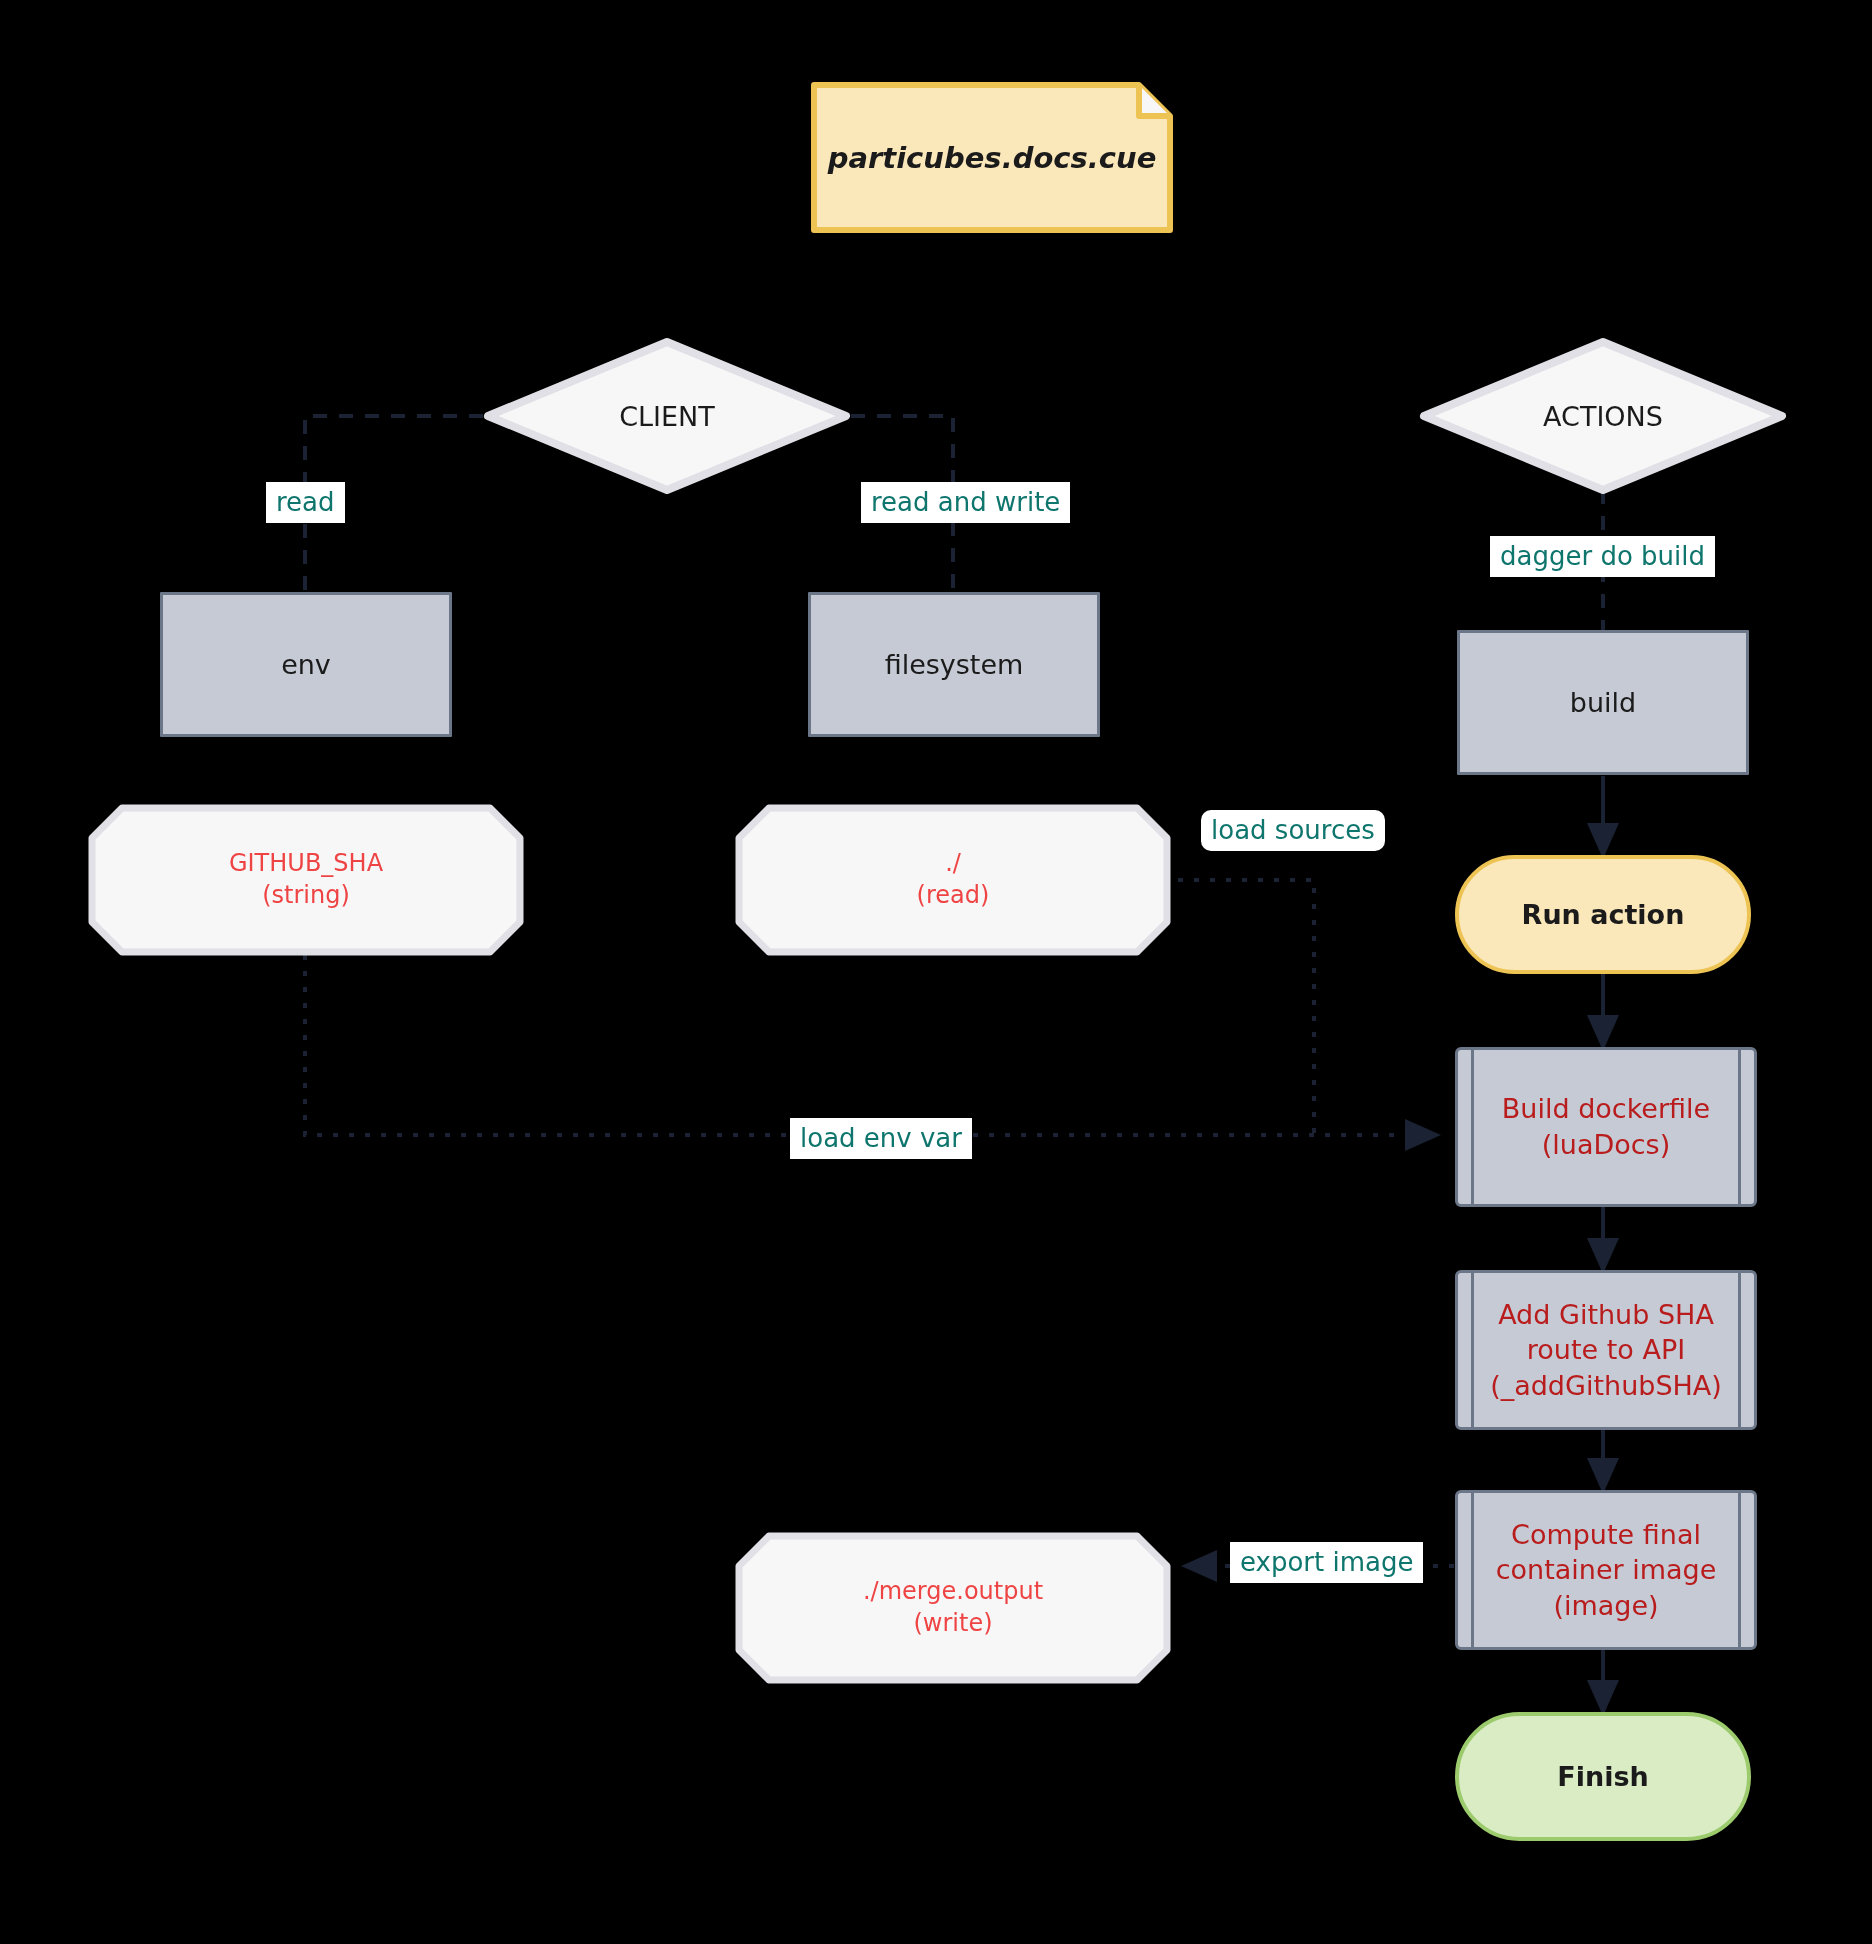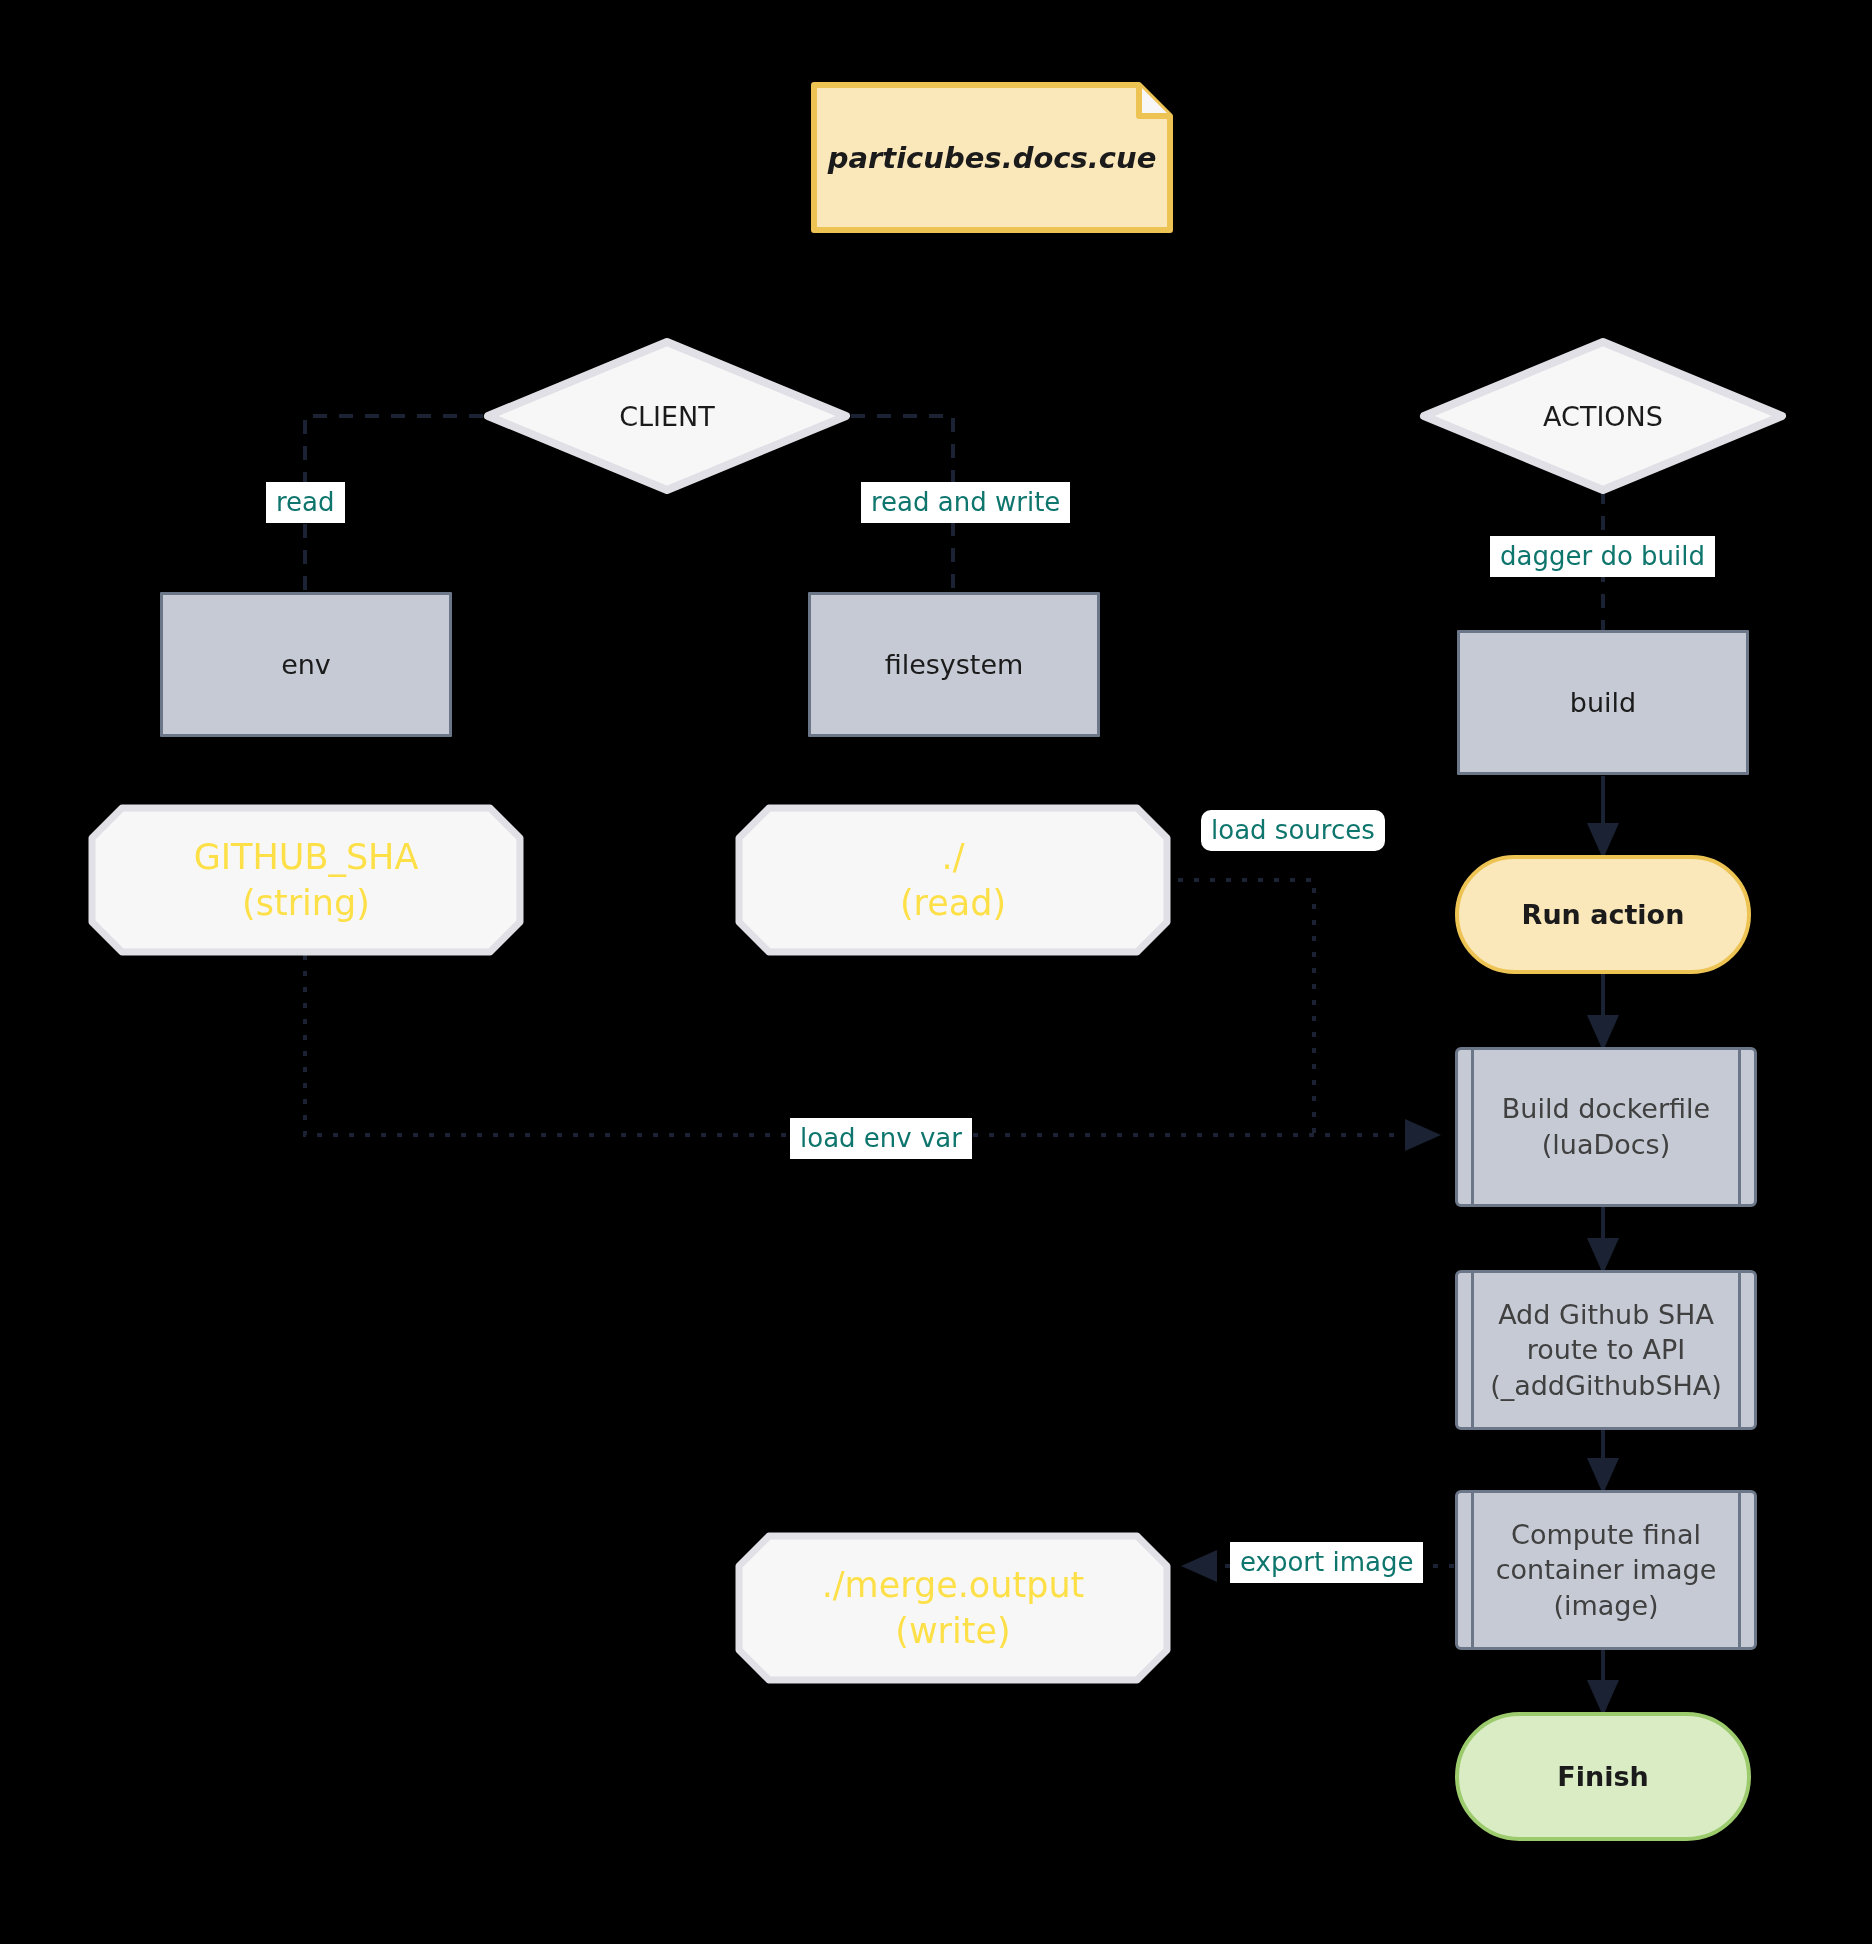--- a/index.html
+++ b/index.html
@@ -90,34 +90,34 @@
   .subroutine .sr-inner {
     position: absolute;
     left: 13px; right: 13px; top: 0px; bottom: 0px;
     border-left: 3px solid #6c7689;
     border-right: 3px solid #6c7689;
     display: flex;
     align-items: center;
     justify-content: center;
     text-align: center;
     font-size: 27px;
-    color: #404040;
+    color: #b91c1c;
     line-height: 1.32;
     white-space: pre-line;
   }
 
   
   .octagon-wrap { position: absolute; }
   .octagon-label {
     position: absolute;
     left: 0; top: 0; width: 100%; height: 100%;
     display: flex; align-items: center; justify-content: center;
     text-align: center;
-    font-size: 35px;
-    color: #fde047;
+    font-size: 24px;
+    color: #ef4444;
     line-height: 1.32;
     white-space: pre-line;
   }
 
   
   .stadium {
     border-radius: 999px;
     font-weight: bold;
     font-size: 27px;
   }

